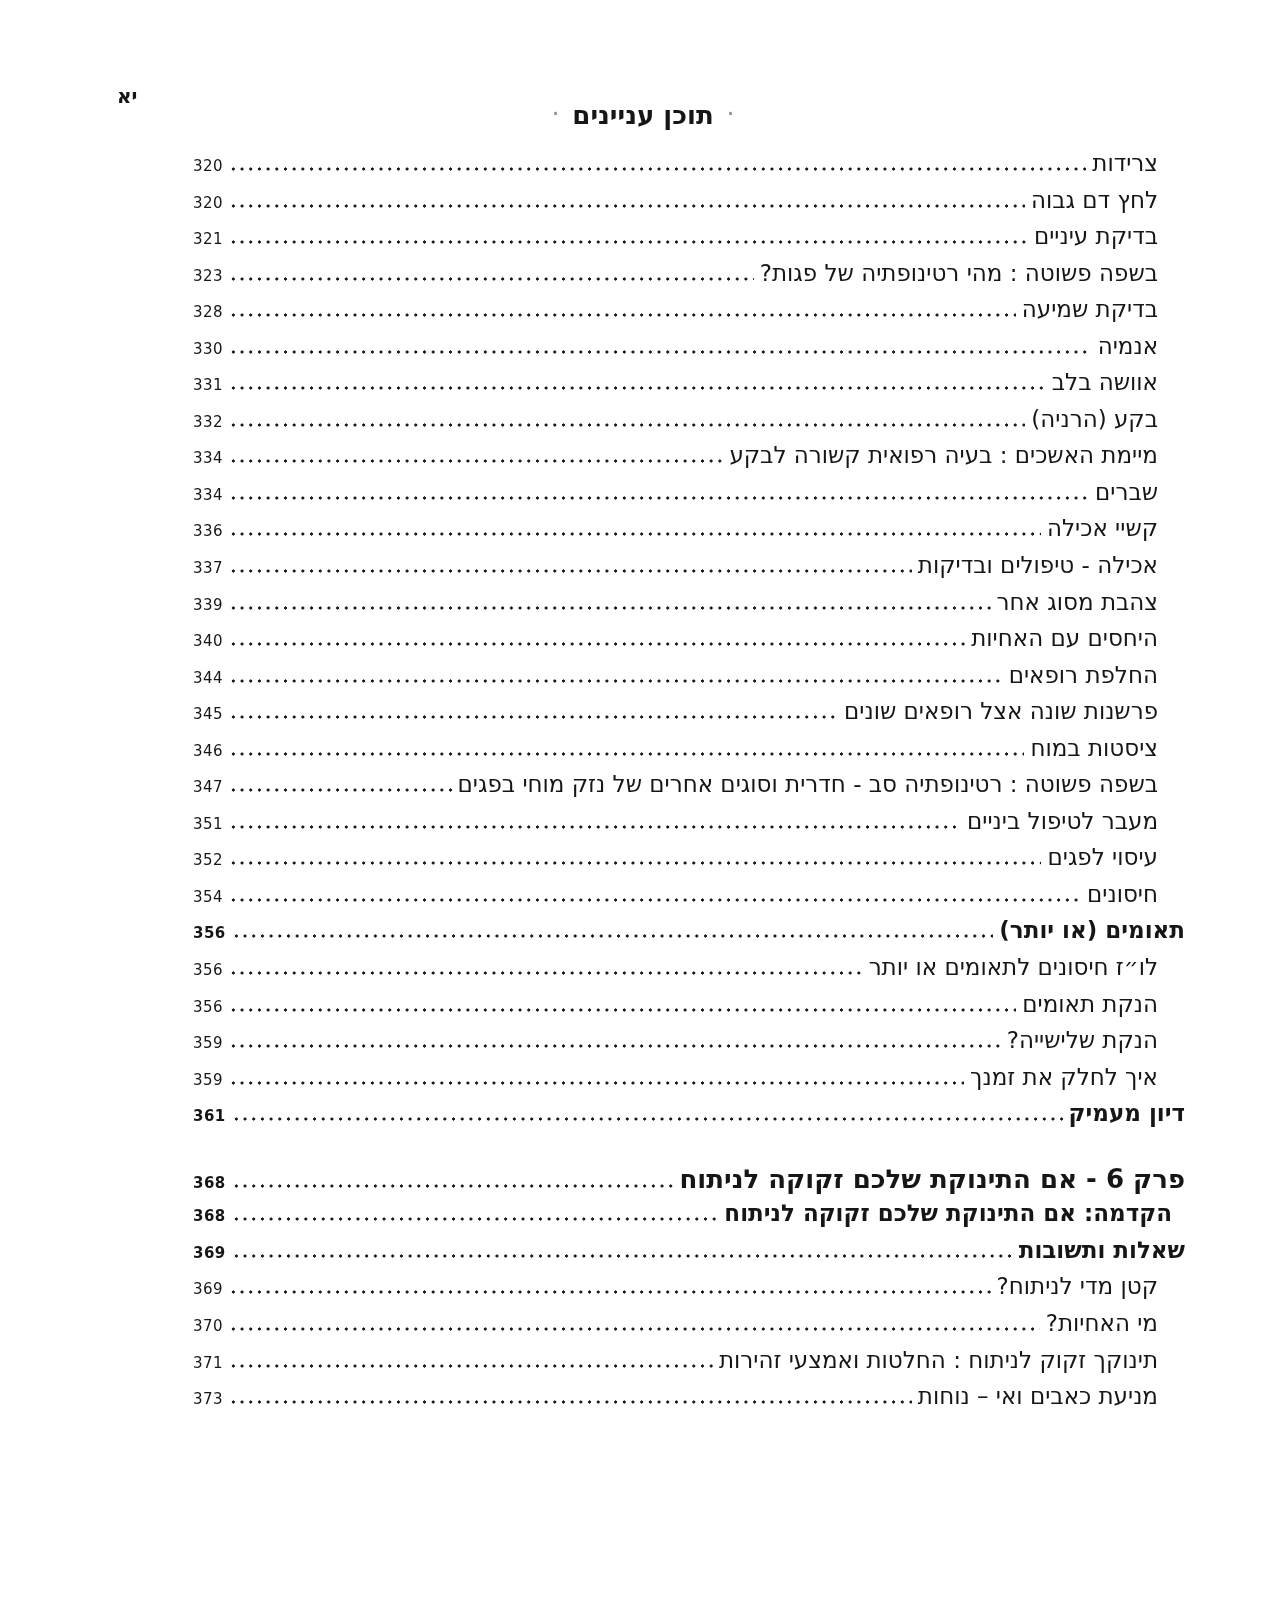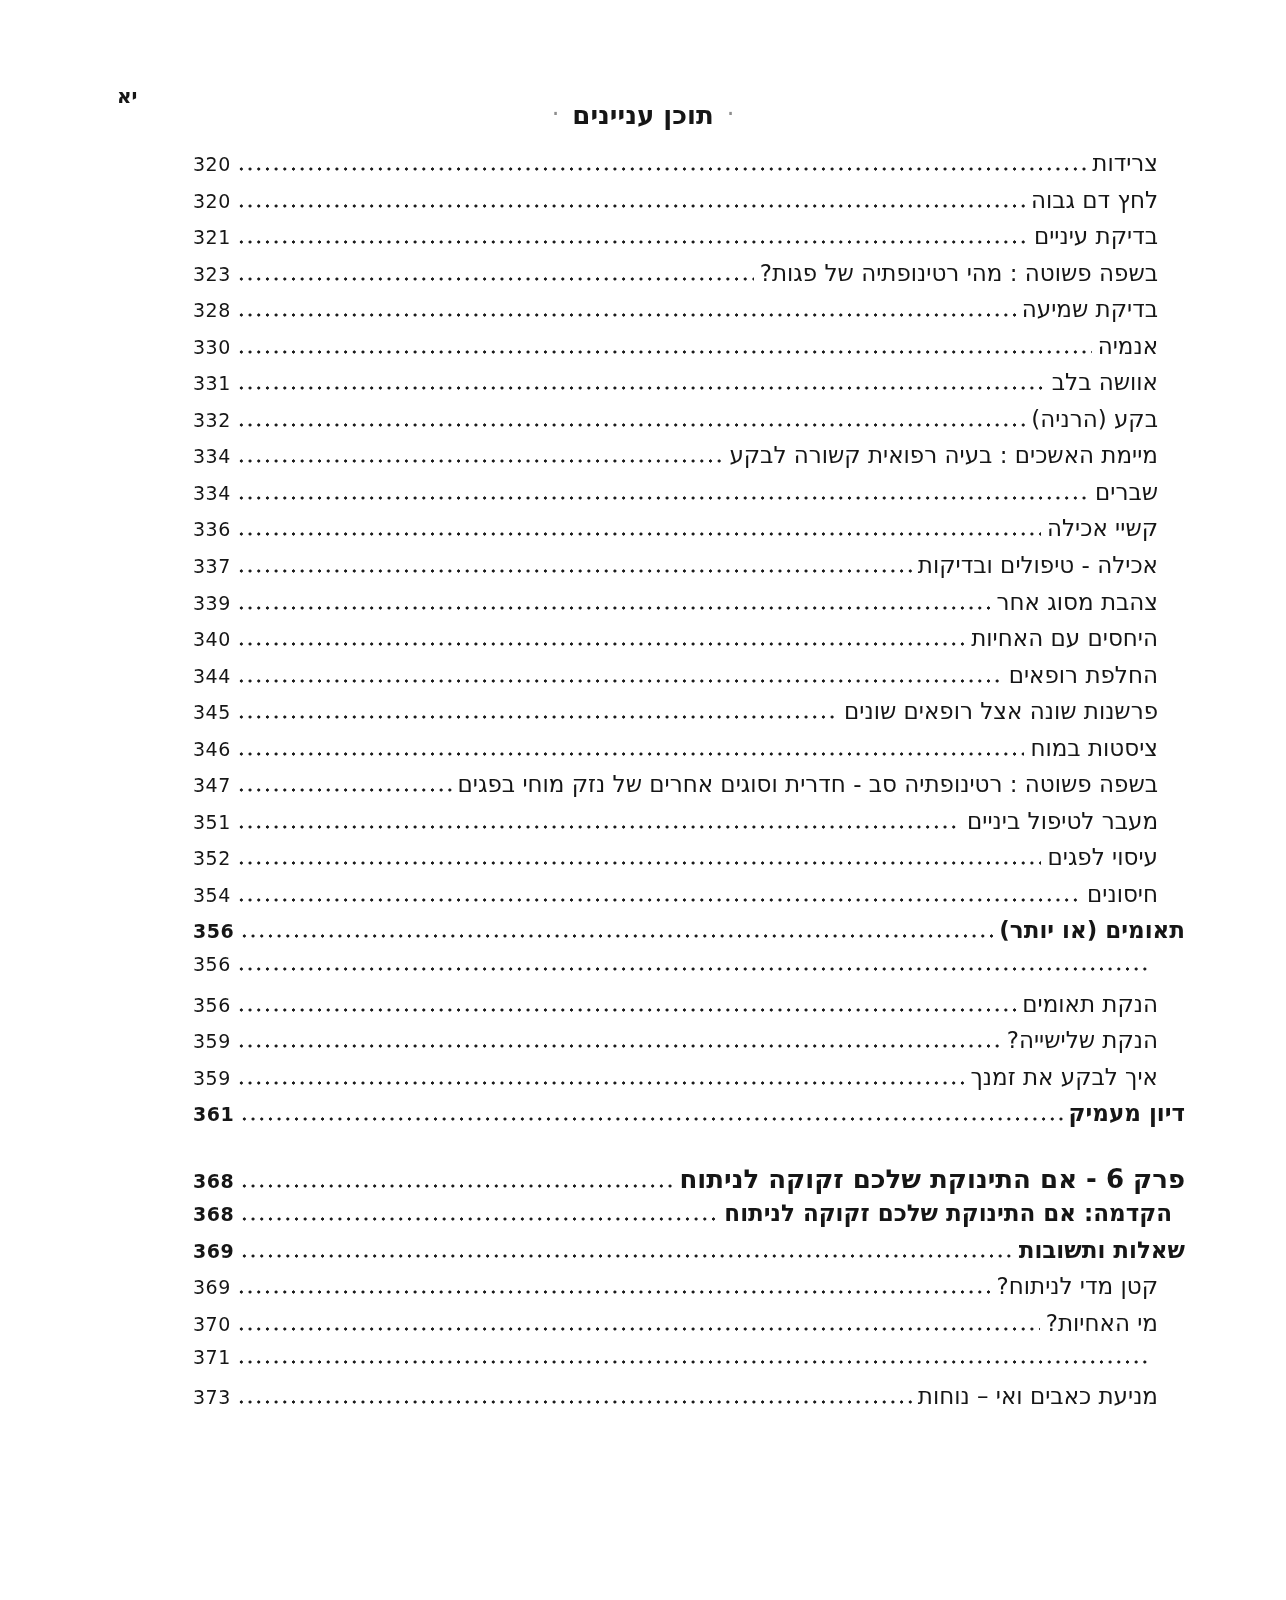--- a/index.html
+++ b/index.html
@@ -58,21 +58,21 @@
     flex: 1 1 10px;
     height: 4px;
     margin: 0 6px -1px 6px;
     background-image: radial-gradient(circle, #1b1b1b 1.4px, rgba(0,0,0,0) 1.8px);
     background-size: 8.7px 4px;
     background-repeat: repeat-x;
     background-position: left center;
   }
   .num {
     white-space: nowrap;
-    font-size: 19px;
+    font-size: 15px;
     letter-spacing: 0.5px;
   }
 </style>
 </head>
 <body>
 
 <div class="page">
 
   <div class="folio">יא</div>
 
@@ -207,38 +207,39 @@
     <span class="num">354</span>
   </div>
 
   <div class="row section">
     <span class="label">תאומים (או יותר)</span>
     <span class="dots"></span>
     <span class="num">356</span>
   </div>
 
   <div class="row sub">
+    <span class="label">לו״ז חיסונים לתאומים או יותר</span>
     <span class="dots"></span>
     <span class="num">356</span>
   </div>
 
   <div class="row sub">
     <span class="label">הנקת תאומים</span>
     <span class="dots"></span>
     <span class="num">356</span>
   </div>
 
   <div class="row sub">
     <span class="label">הנקת שלישייה?</span>
     <span class="dots"></span>
     <span class="num">359</span>
   </div>
 
   <div class="row sub">
-    <span class="label">איך לבקע את זמנך</span>
+    <span class="label">איך לחלק את זמנך</span>
     <span class="dots"></span>
     <span class="num">359</span>
   </div>
 
   <div class="row section">
     <span class="label">דיון מעמיק</span>
     <span class="dots"></span>
     <span class="num">361</span>
   </div>
 
@@ -266,20 +267,21 @@
     <span class="num">369</span>
   </div>
 
   <div class="row sub">
     <span class="label">מי האחיות?</span>
     <span class="dots"></span>
     <span class="num">370</span>
   </div>
 
   <div class="row sub">
+    <span class="label">תינוקך זקוק לניתוח : החלטות ואמצעי זהירות</span>
     <span class="dots"></span>
     <span class="num">371</span>
   </div>
 
   <div class="row sub">
     <span class="label">מניעת כאבים ואי – נוחות</span>
     <span class="dots"></span>
     <span class="num">373</span>
   </div>
 </div>

